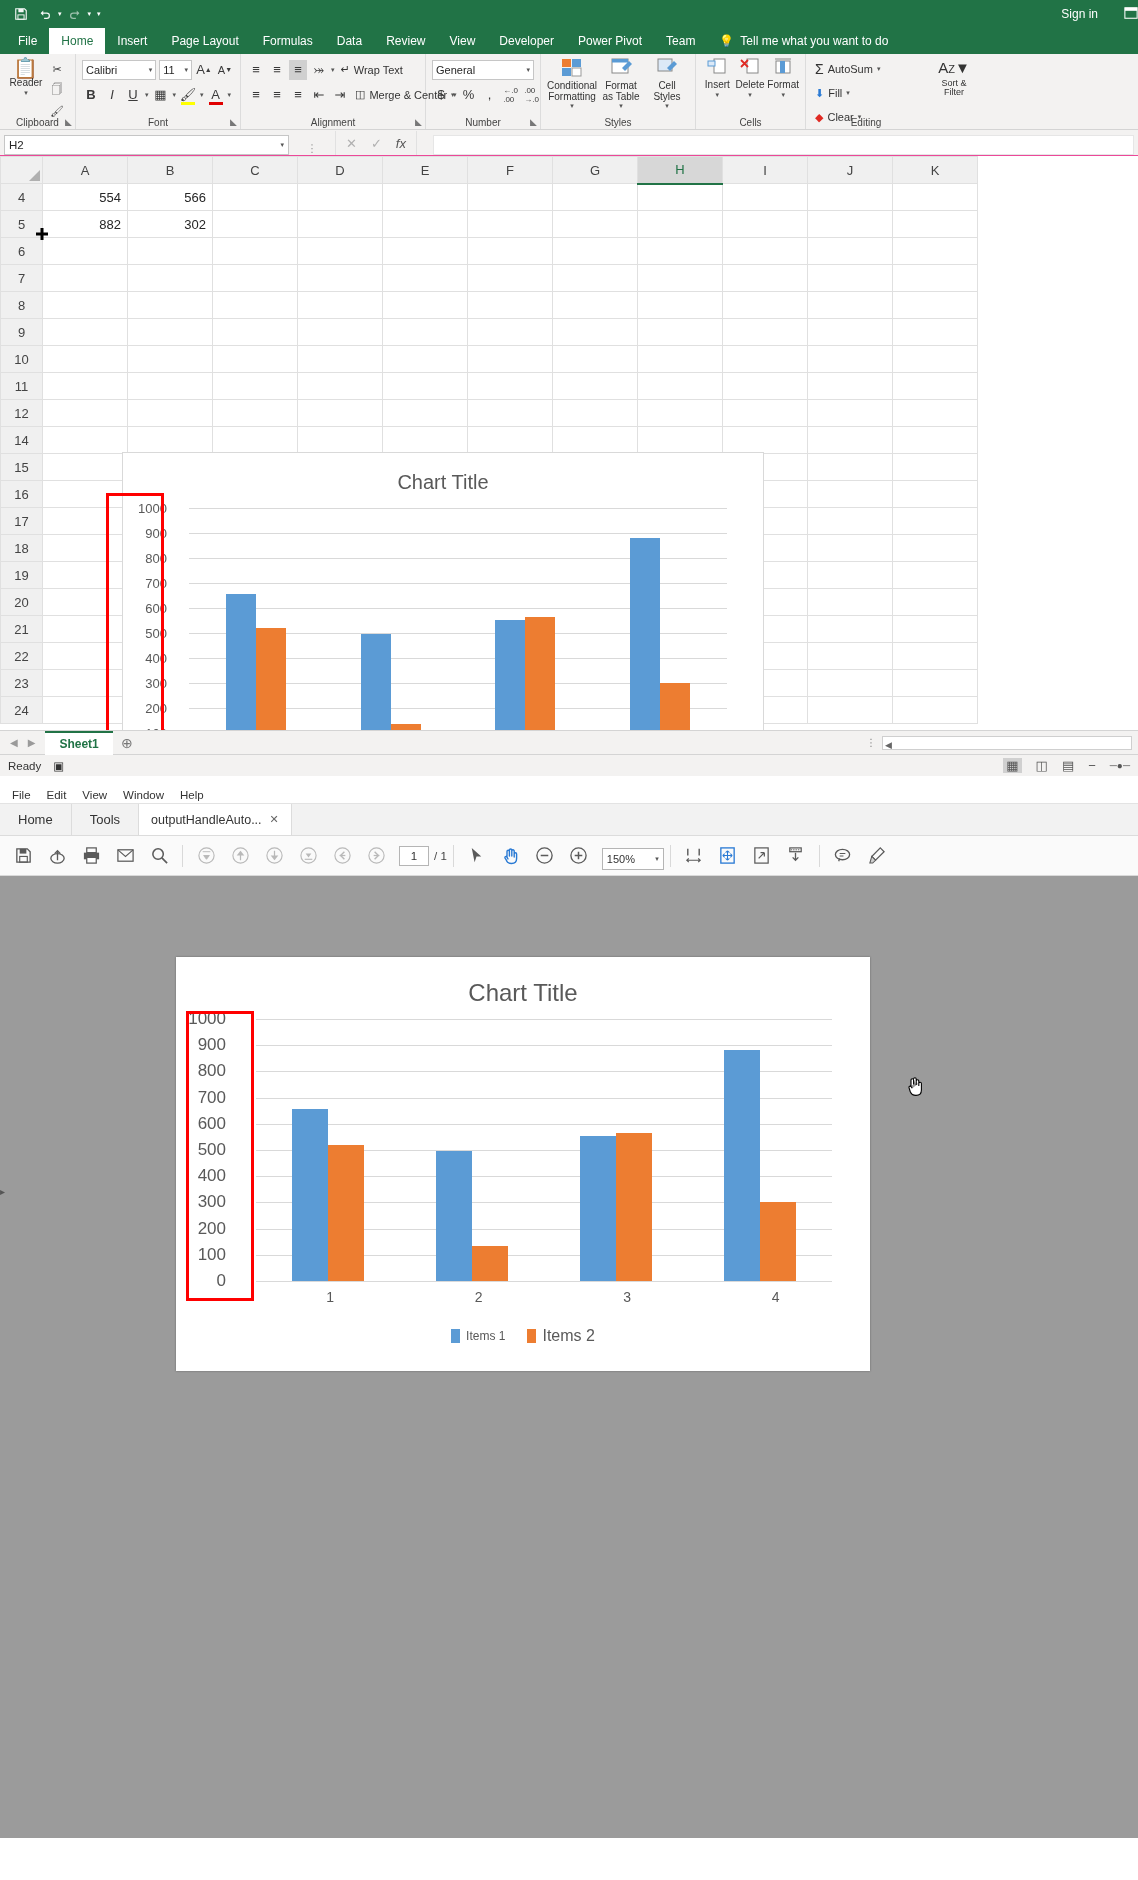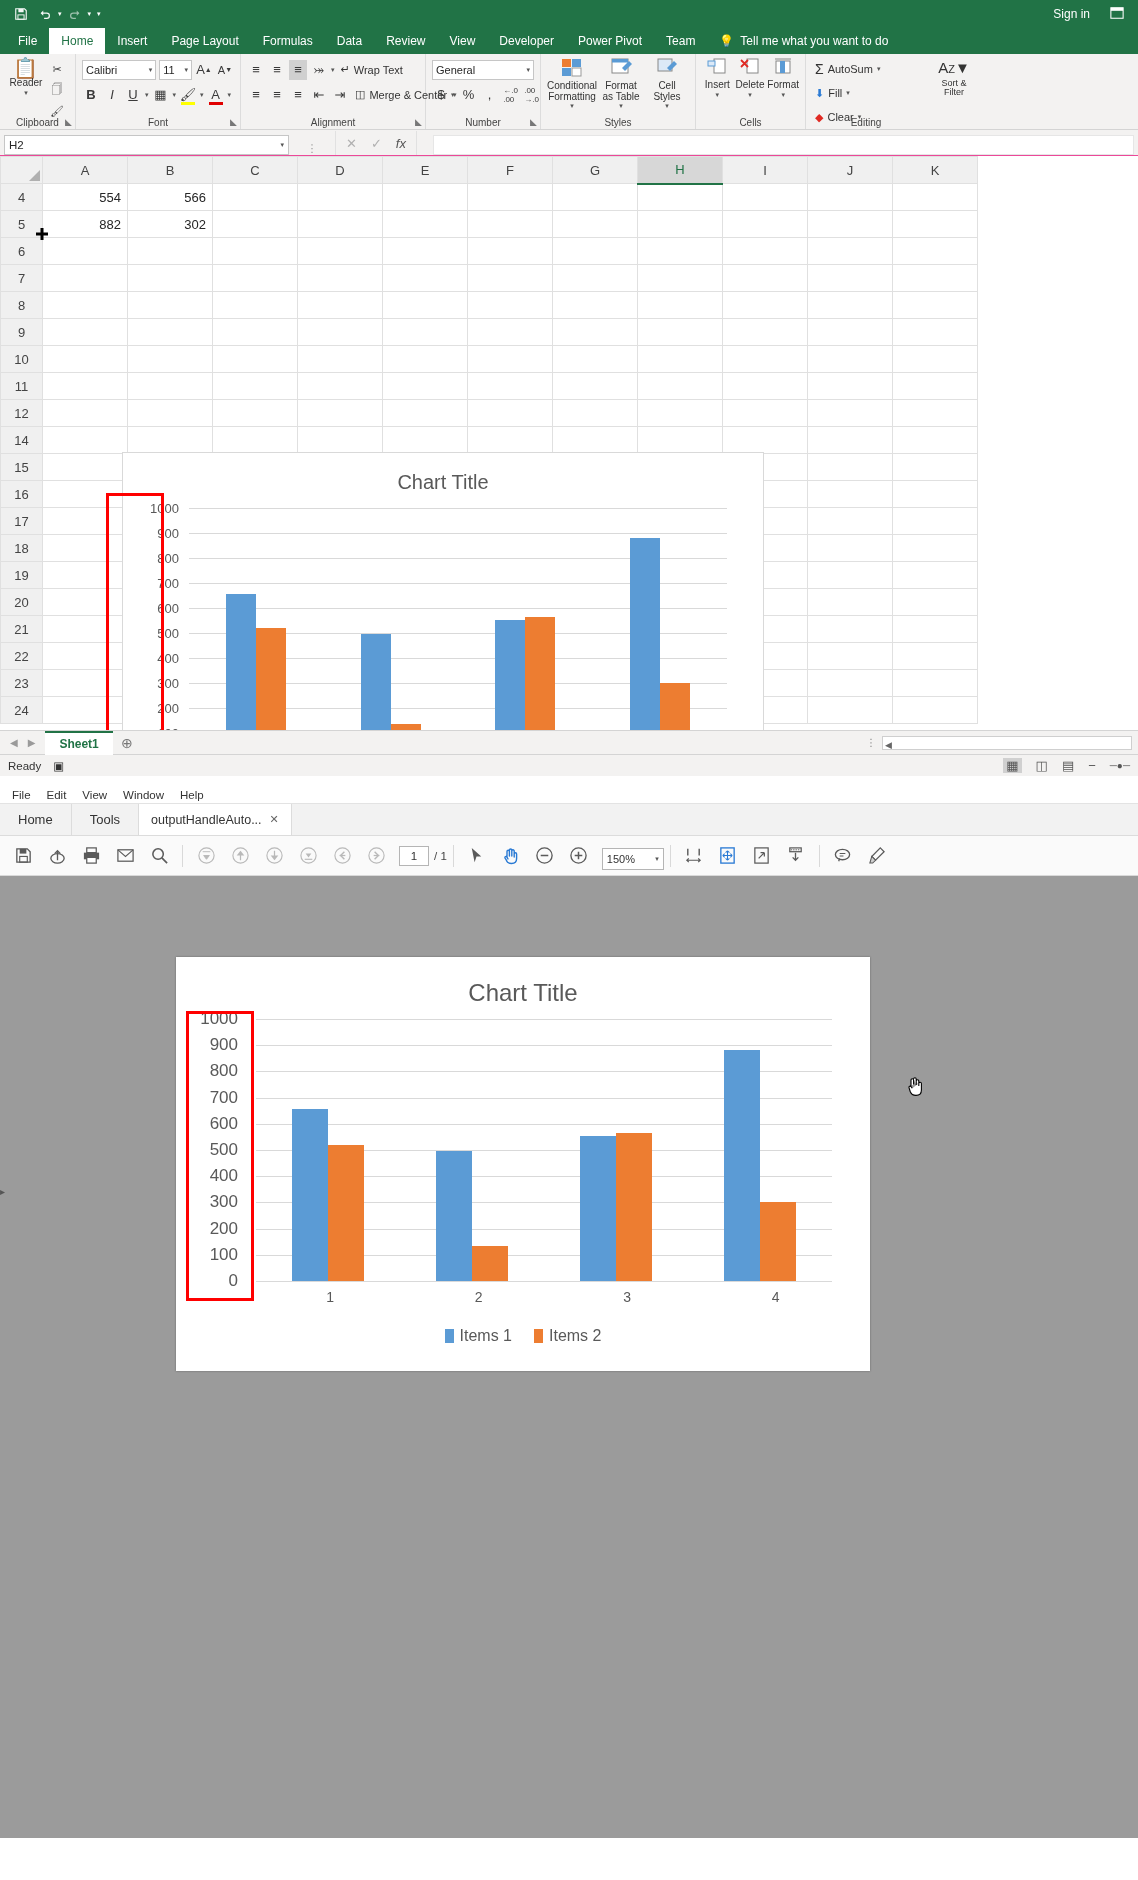--- a/index.html
+++ b/index.html
@@ -5,21 +5,21 @@
   * { box-sizing: border-box; margin:0; padding:0; }
   html,body { width:1138px; height:1880px; overflow:hidden; }
   body { font-family:"Liberation Sans", sans-serif; font-size:12px; background:#fff; color:#262626; }
 
   
   #excel { width:1138px; height:786px; position:relative; background:#fff; }
   .xl-title-bar { height:28px; background:#217346; color:#fff; display:flex; align-items:center; position:relative; }
   .qat { display:flex; align-items:center; gap:2px; padding-left:10px; }
   .qat-btn { width:22px; height:22px; display:flex; align-items:center; justify-content:center; color:#fff; opacity:.95; font-size:14px; }
   .xl-doc-title { position:absolute; left:0; right:0; text-align:center; font-size:12.5px; pointer-events:none; }
-  .xl-right { margin-left:auto; display:flex; align-items:center; gap:20px; padding-right:14px; font-size:12px; }
+  .xl-right { margin-left:auto; display:flex; align-items:center; gap:26px; font-size:12px; }
   .xl-ribbon-tabs { height:26px; background:#217346; display:flex; align-items:stretch; padding-left:6px; }
   .xl-tab { padding:0 12px; display:flex; align-items:center; color:#fff; font-size:12px; white-space:nowrap; }
   .xl-tab.active { background:#fff; color:#217346; }
   .xl-tellme { display:flex; align-items:center; color:#fff; font-size:12px; padding-left:12px; gap:6px; }
 
   .xl-ribbon { height:76px; background:#f3f2f1; border-bottom:1px solid #d4d4d4; display:flex; position:relative; }
   .rgroup { position:relative; border-right:1px solid #dcdcdc; padding:3px 6px 0 6px; display:flex; flex-direction:column; }
   .rgroup-label { position:absolute; bottom:1px; left:0; right:0; text-align:center; font-size:10px; color:#444; }
   .rgroup-dialog { position:absolute; bottom:2px; right:3px; font-size:9px; color:#777; }
   .rrow { display:flex; align-items:center; gap:3px; height:25px; }
@@ -47,21 +47,21 @@
   th.colh { background:#f0f0f0; color:#444; text-align:center; font-size:13px; }
   th.colh.sel { background:#d7d7d7; border-bottom:2px solid #217346; color:#217346; }
   td.rowh { background:#f0f0f0; color:#444; text-align:center; width:42px; font-size:13px; }
   td.cell { background:#fff; text-align:right; padding-right:6px; }
 
   
   .xl-chart { position:absolute; left:122px; top:296px; width:642px; height:386px; background:#fff; border:1px solid #d9d9d9; }
   .chart-title { text-align:center; font-size:20px; color:#595959; font-weight:normal; padding-top:18px; font-family:"Liberation Sans", sans-serif; }
   .plot { position:relative; margin:14px 18px 0 0; }
   .ylabels { position:absolute; left:0; top:0; width:52px; text-align:right; }
-  .ylab { position:absolute; right:4px; font-size:13px; color:#595959; transform:translateY(-50%); }
+  .ylab { position:absolute; right:16px; font-size:13px; color:#595959; transform:translateY(-50%); }
   .gridline { position:absolute; left:0; right:0; height:1px; background:#d9d9d9; }
   .bars { position:absolute; left:0; right:0; bottom:0; display:flex; }
   .catgroup { flex:1; display:flex; align-items:flex-end; justify-content:center; gap:0; height:100%; }
   .bar { }
   .bar.s1 { background:#5b9bd5; }
   .bar.s2 { background:#ed7d31; }
   .xlabels { display:flex; }
   .xlab { flex:1; text-align:center; font-size:14px; color:#595959; }
   .legend { display:flex; align-items:center; justify-content:center; gap:18px; }
   .leg-item { display:flex; align-items:center; gap:6px; font-size:13.5px; color:#595959; }
@@ -996,21 +996,21 @@
 
       <div class="xlabels" id="pdf-xlabels" style="margin:8px 20px 0 80px; font-size:17px;">
           <div class="xlab">1</div>
           <div class="xlab">2</div>
           <div class="xlab">3</div>
           <div class="xlab">4</div>
         </div>
       <div class="legend" id="pdf-legend" style="margin-top:22px; gap:22px;">
           <div class="leg-item">
             <span class="leg-swatch" style="background: rgb(91, 155, 213);"></span>
-            <span style="font-size: 16px;">Items 1</span>
+            <span style="font-size: 12px;">Items 1</span>
           </div>
           <div class="leg-item">
             <span class="leg-swatch" style="background: rgb(237, 125, 49);"></span>
             <span style="font-size: 16px;">Items 2</span>
           </div>
         </div>
 
       <div class="redbox" style="left:10px; top:54px; width:68px; height:290px;"></div>
     </div>
 

